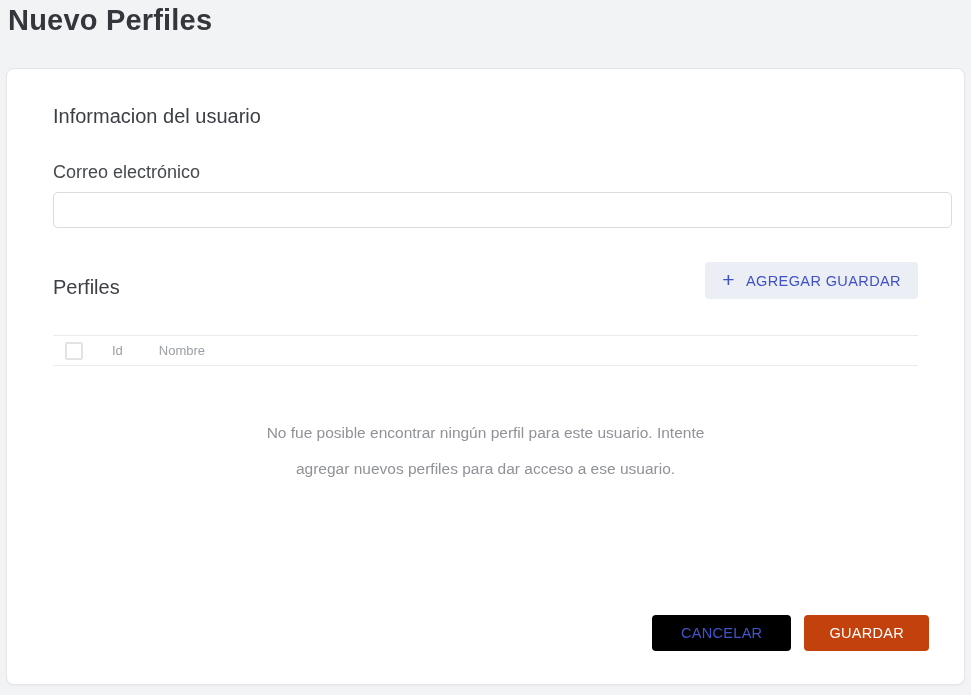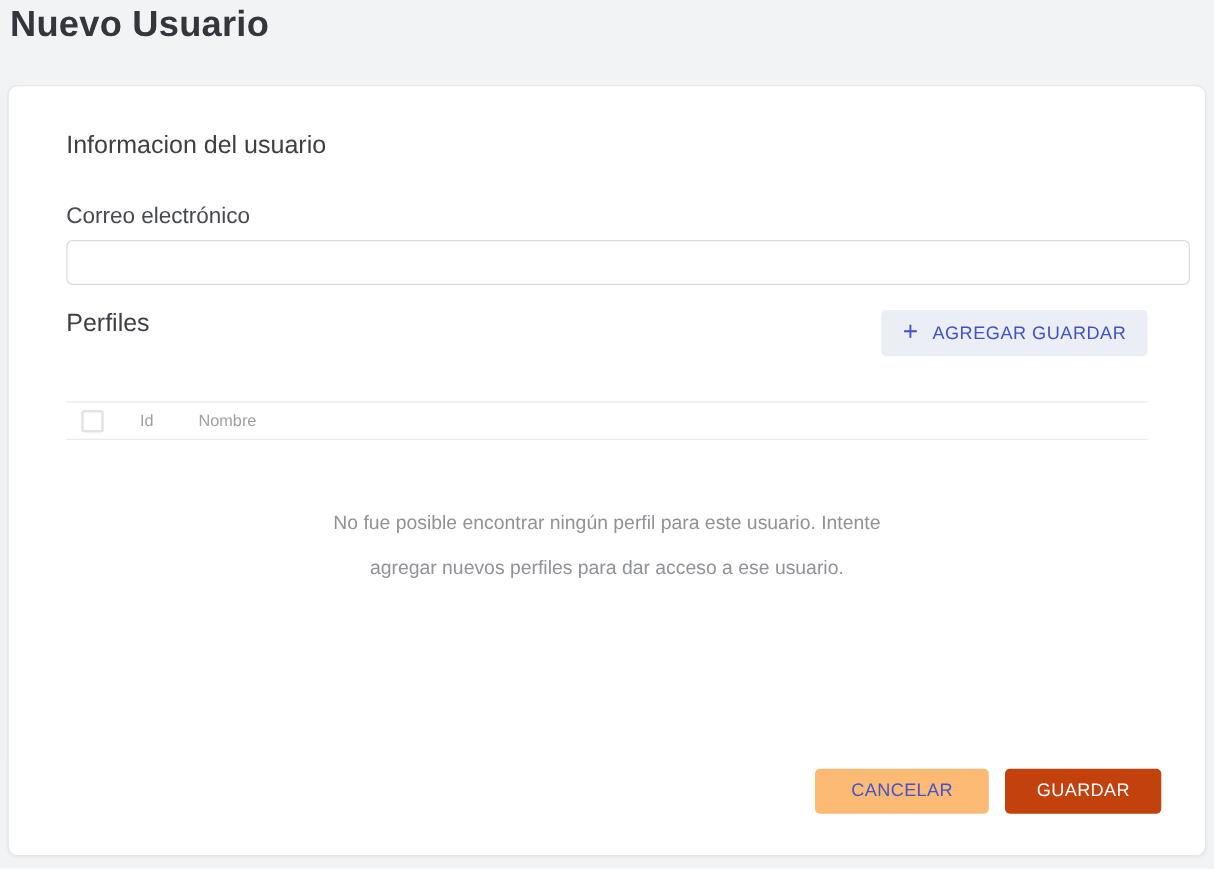--- a/index.html
+++ b/index.html
@@ -49,25 +49,25 @@
     height: 36px;
     border: 1px solid #d9dbe0;
     border-radius: 5px;
     background: #fff;
     padding: 0 10px;
     font-size: 14px;
     color: #333;
     outline: none;
   }
   .profiles-row {
-    margin-top: 20px;
+    margin-top: 34px;
     height: 37px;
     display: flex;
     justify-content: space-between;
-    align-items: flex-start;
+    align-items: flex-end;
   }
   .add-btn {
     height: 37px;
     padding: 0 17px;
     background: #eceef5;
     color: #3f51c8;
     border: none;
     border-radius: 4px;
     font-family: "Liberation Sans", sans-serif;
     font-size: 14.5px;
@@ -131,35 +131,35 @@
   .btn {
     height: 36px;
     border: none;
     border-radius: 4px;
     font-family: "Liberation Sans", sans-serif;
     font-size: 14.5px;
     letter-spacing: 0.3px;
     cursor: pointer;
   }
   .btn-cancel {
-    background: #fdba74;
+    background: #000000;
     color: #4254cb;
     padding: 0 29px;
     text-align: center;
   }
   .btn-save {
     background: #c2410c;
     color: #ffffff;
     padding: 0 25px;
   }
 </style>
 </head>
 <body>
 
-<h1 class="page-title">Nuevo Usuario</h1>
+<h1 class="page-title">Nuevo Perfiles</h1>
 
 <div class="card">
 
   <h2 class="section-heading heading-userinfo">Informacion del usuario</h2>
 
   <label class="field-label">Correo electrónico</label>
   <input class="text-input" type="text" value="" style="">
 
   <div class="profiles-row">
     <h2 class="section-heading">Perfiles</h2>

